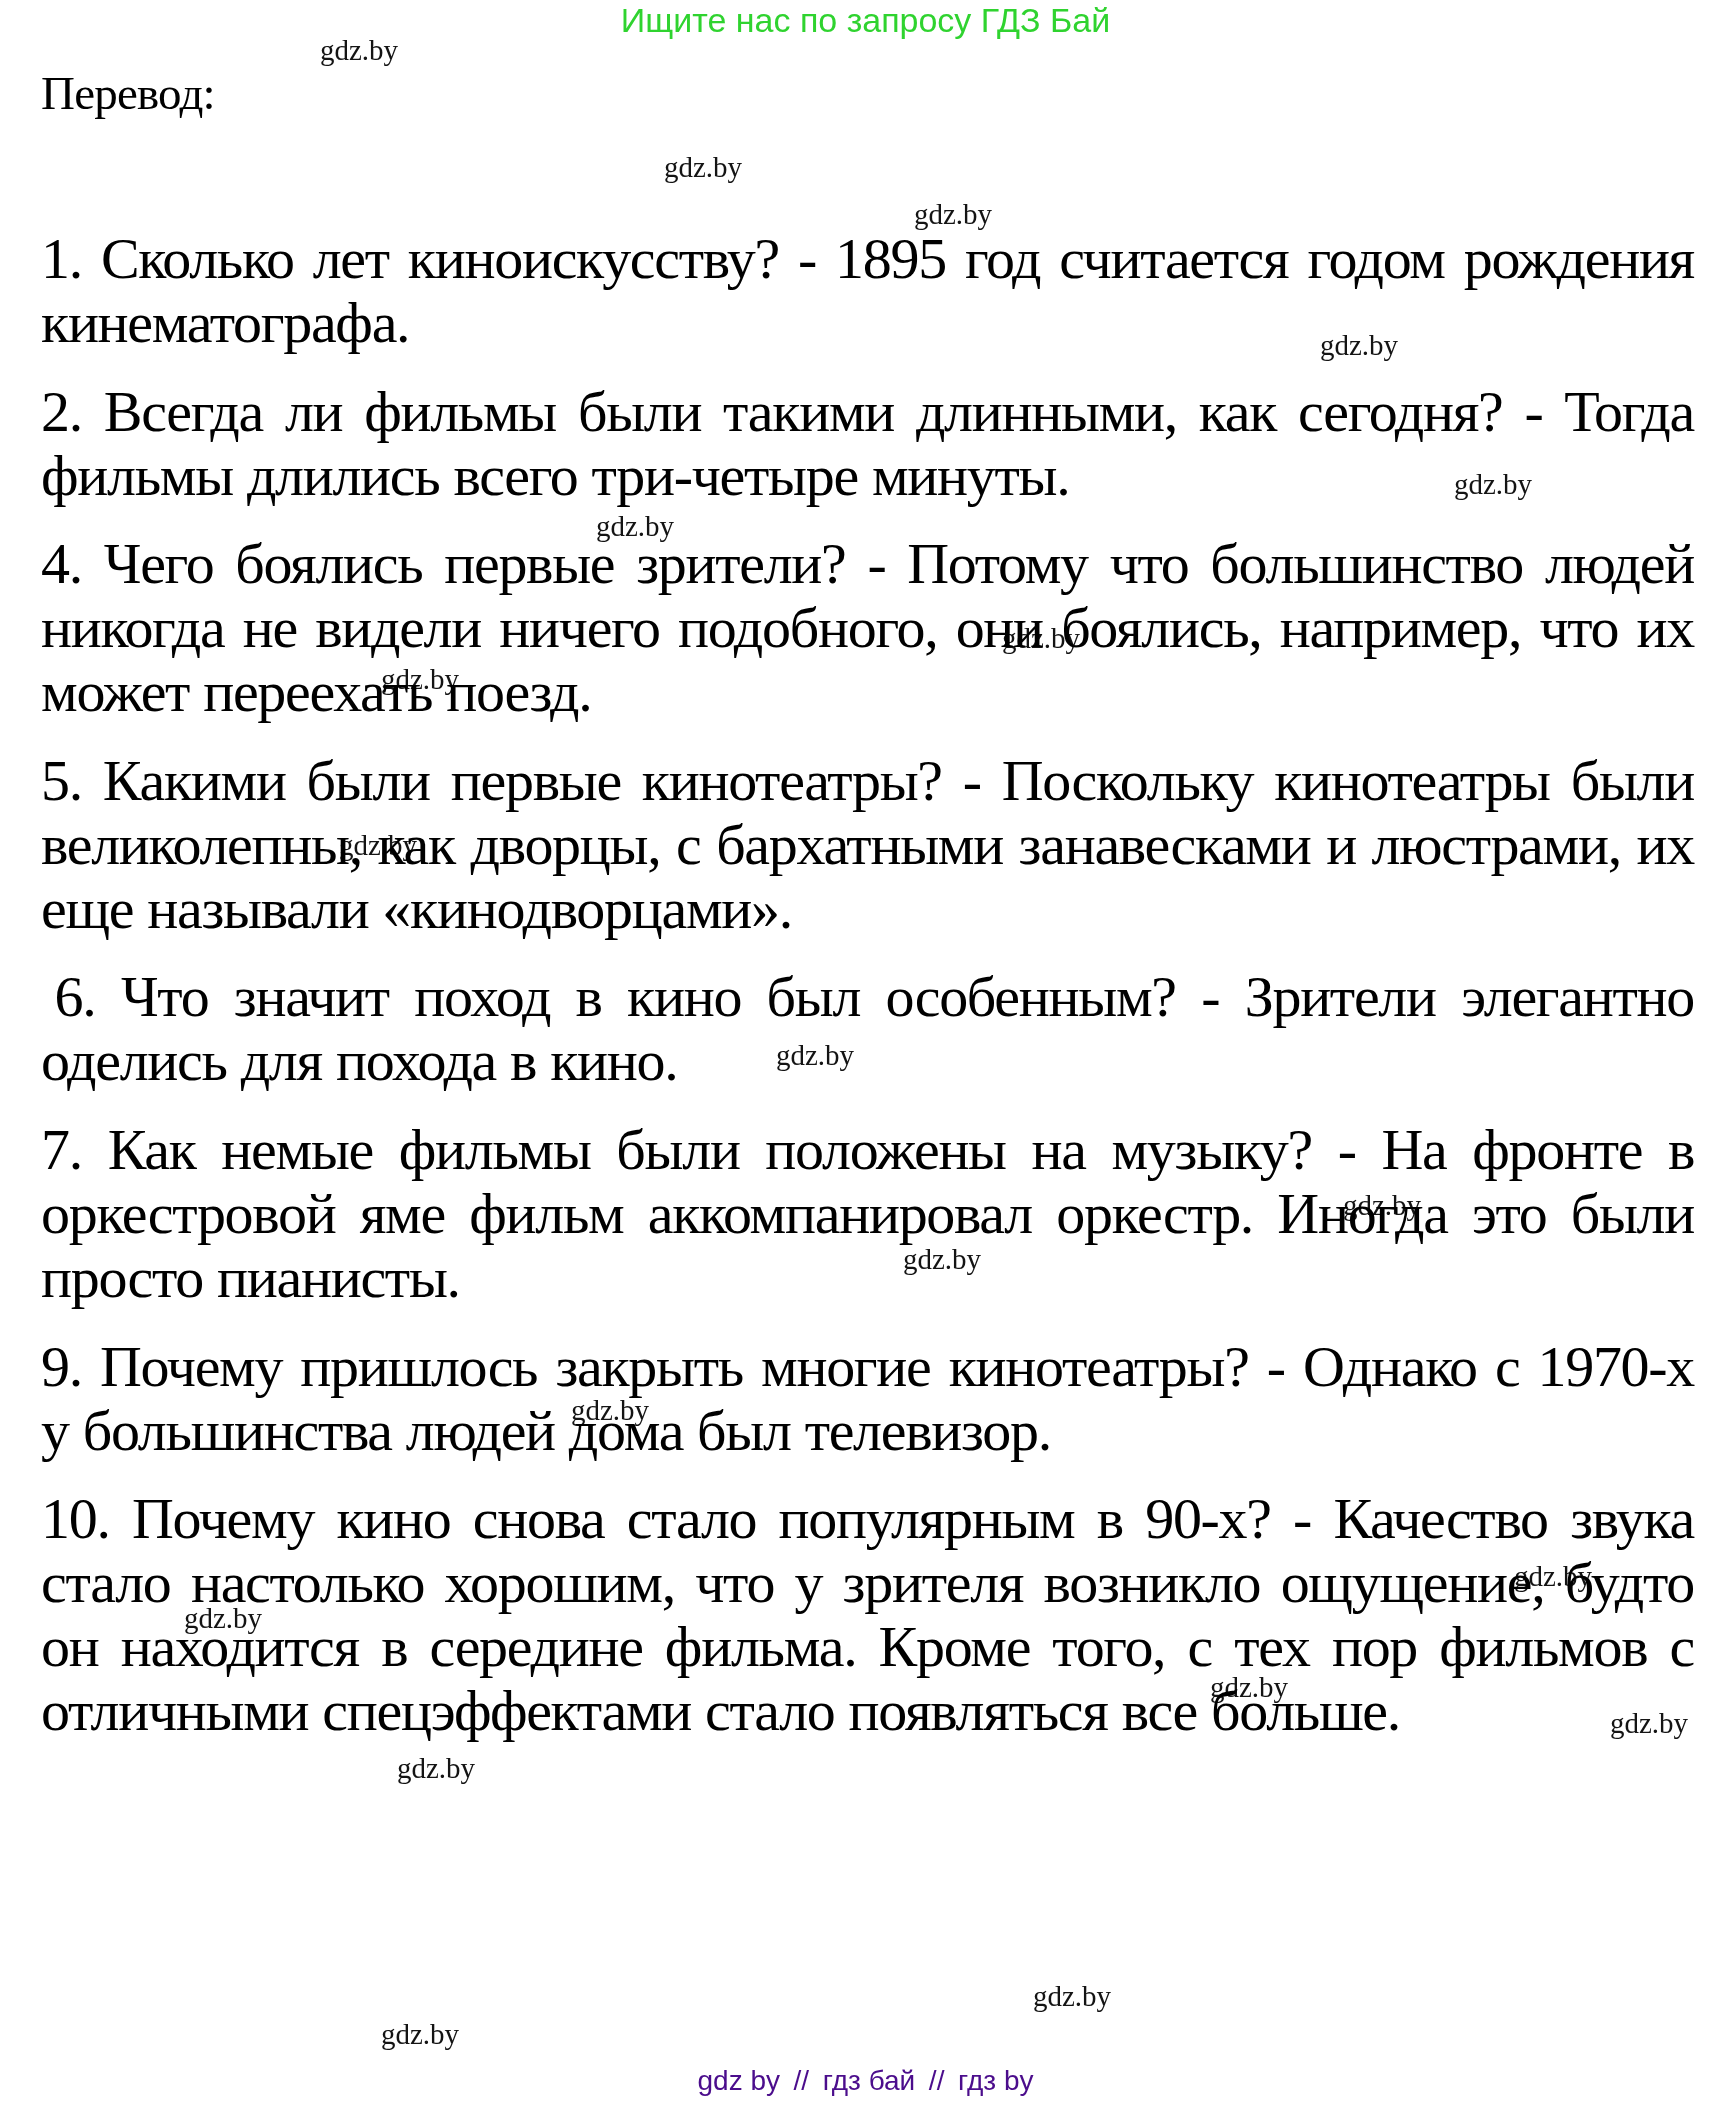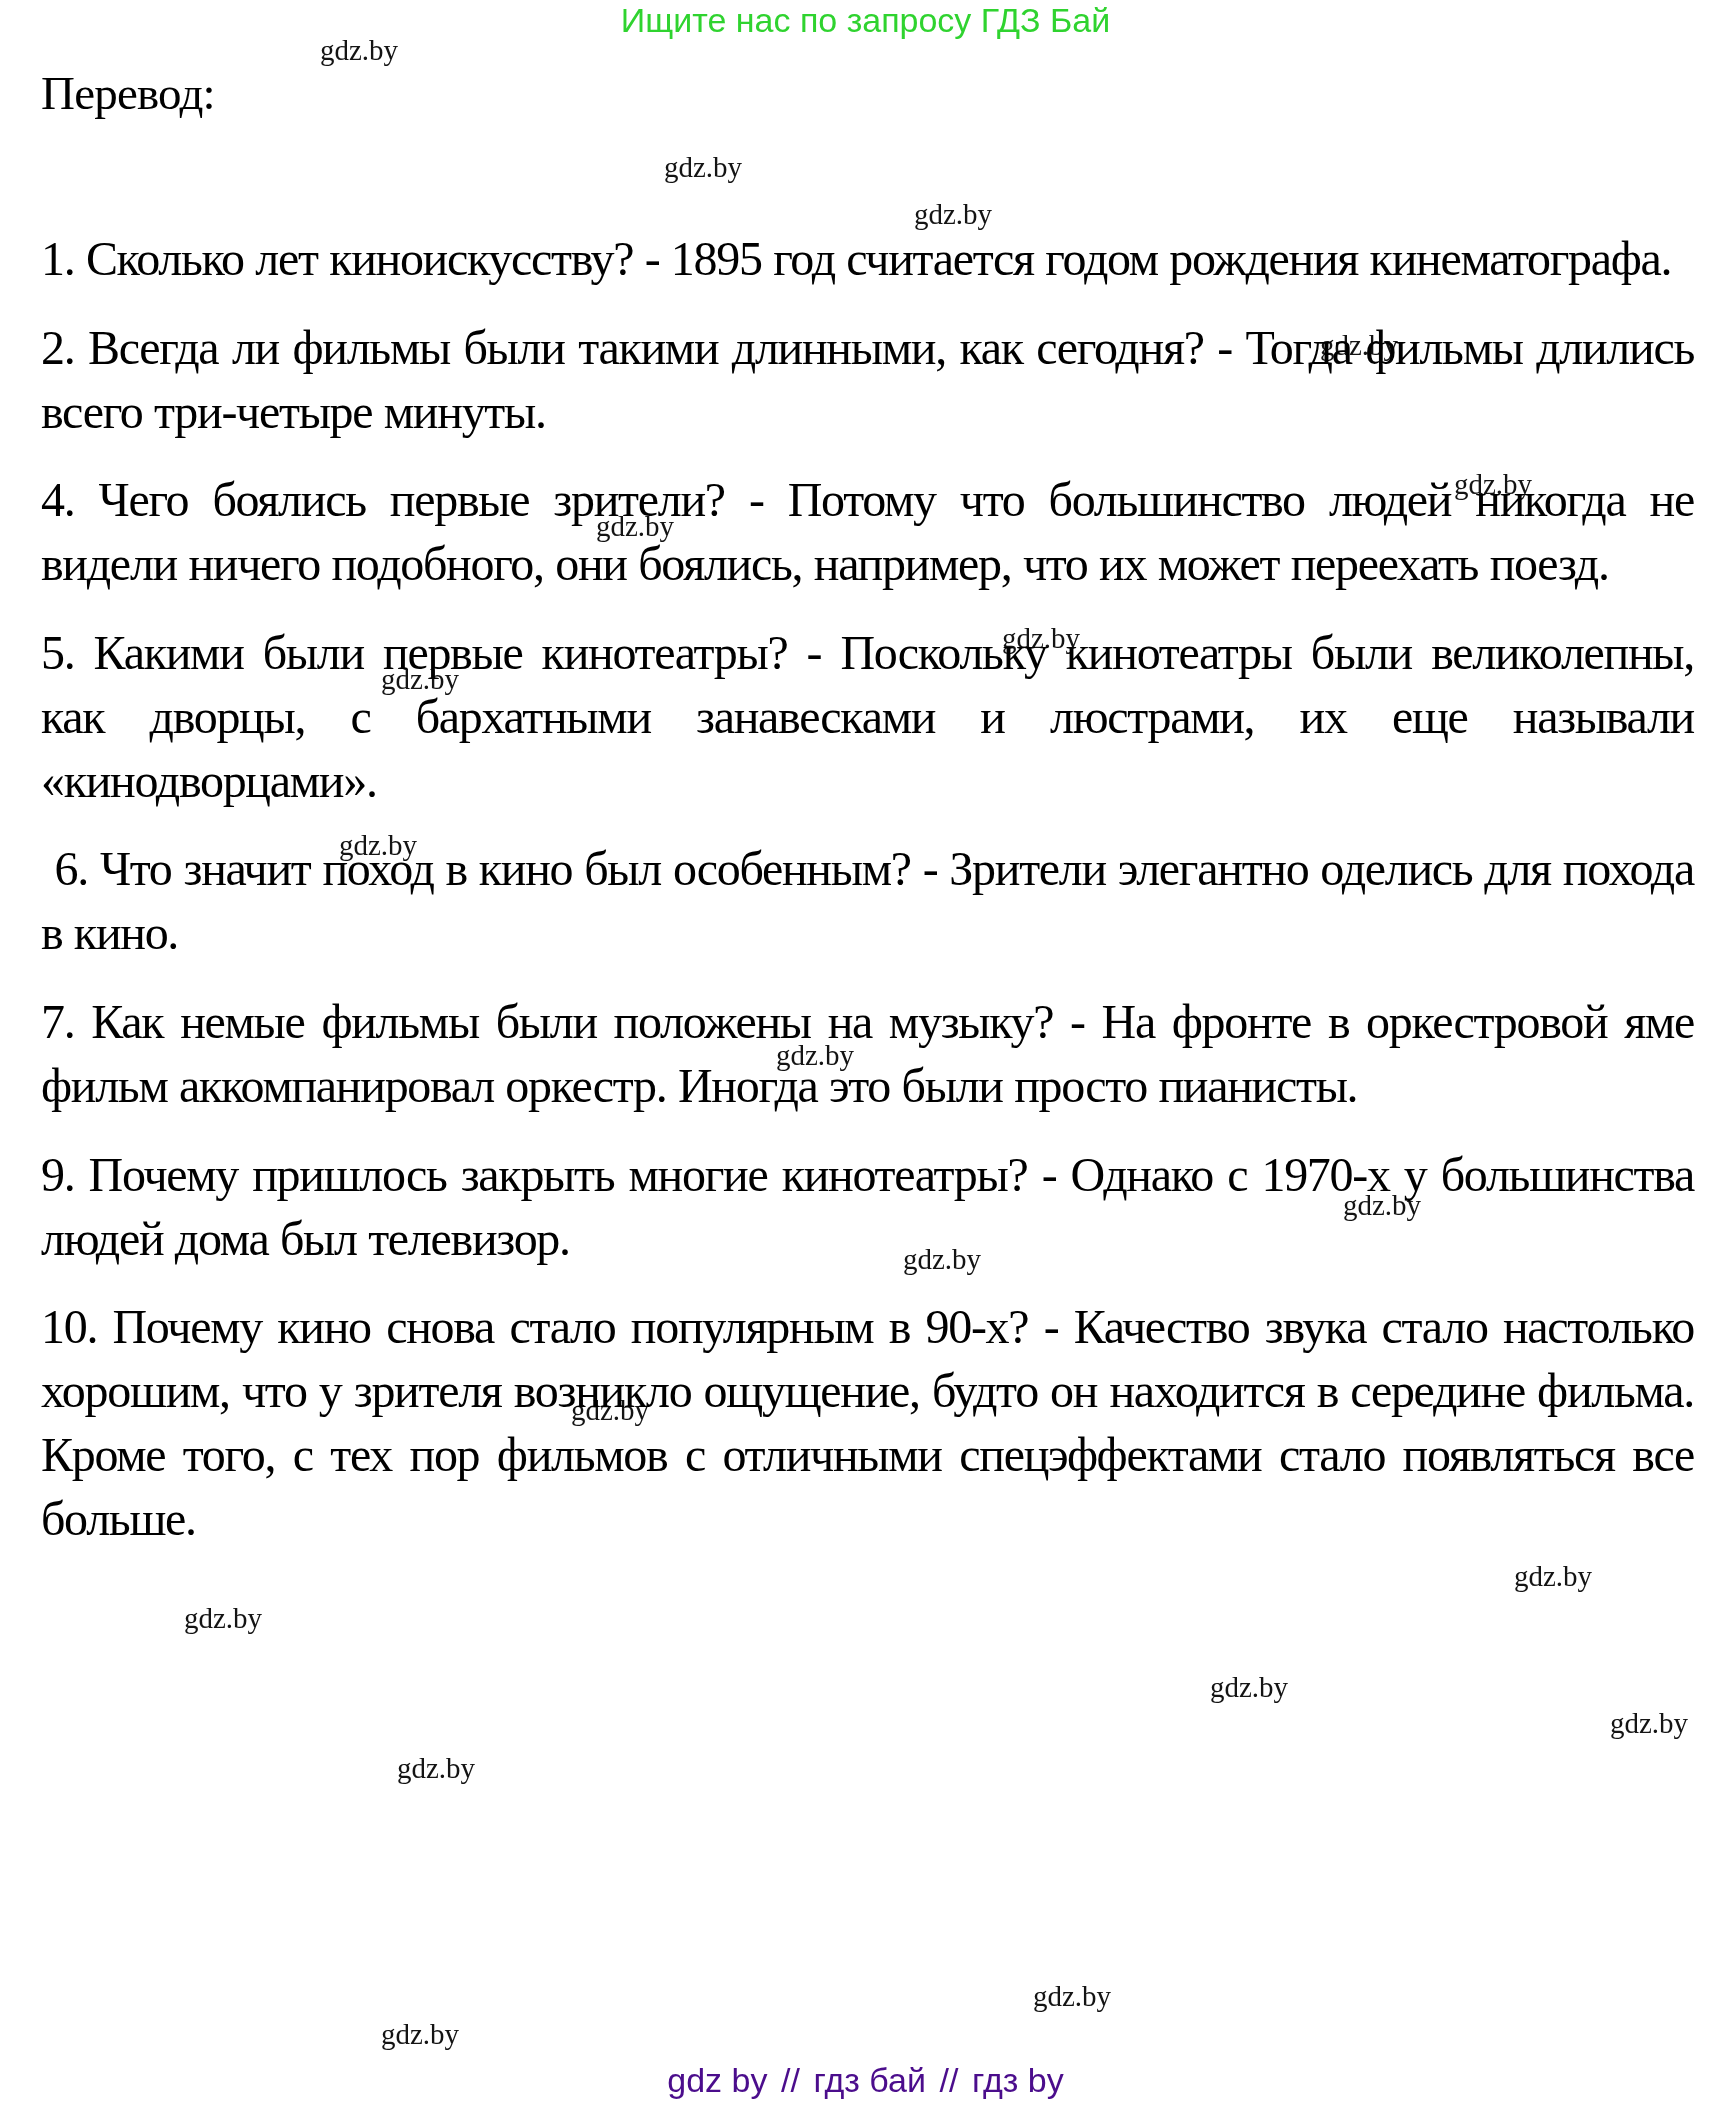--- a/index.html
+++ b/index.html
@@ -45,35 +45,35 @@
   }
   .translation {
     position: absolute;
     left: 41px;
     top: 227px;
     width: 1653px;
     z-index: 2;
   }
   .translation p {
     margin: 0 0 24.6px 0;
-    font-size: 48px;
+    font-size: 58px;
     line-height: 64px;
     letter-spacing: -1.3px;
     word-spacing: 0.8px;
     text-align: justify;
   }
   .translation p.indent { text-indent: 13.6px; }
   .footer {
     position: absolute;
     left: 0;
     bottom: 5.1px;
     width: 100%;
     text-align: center;
     font-family: "Liberation Sans", sans-serif;
-    font-size: 34px;
+    font-size: 28px;
     line-height: 37px;
     z-index: 3;
   }
   .footer .flink { margin: 0 5.1px; }
   .footer .sep { margin: 0 8.5px; }
 </style>
 </head>
 <body>
 
 <div class="page">

